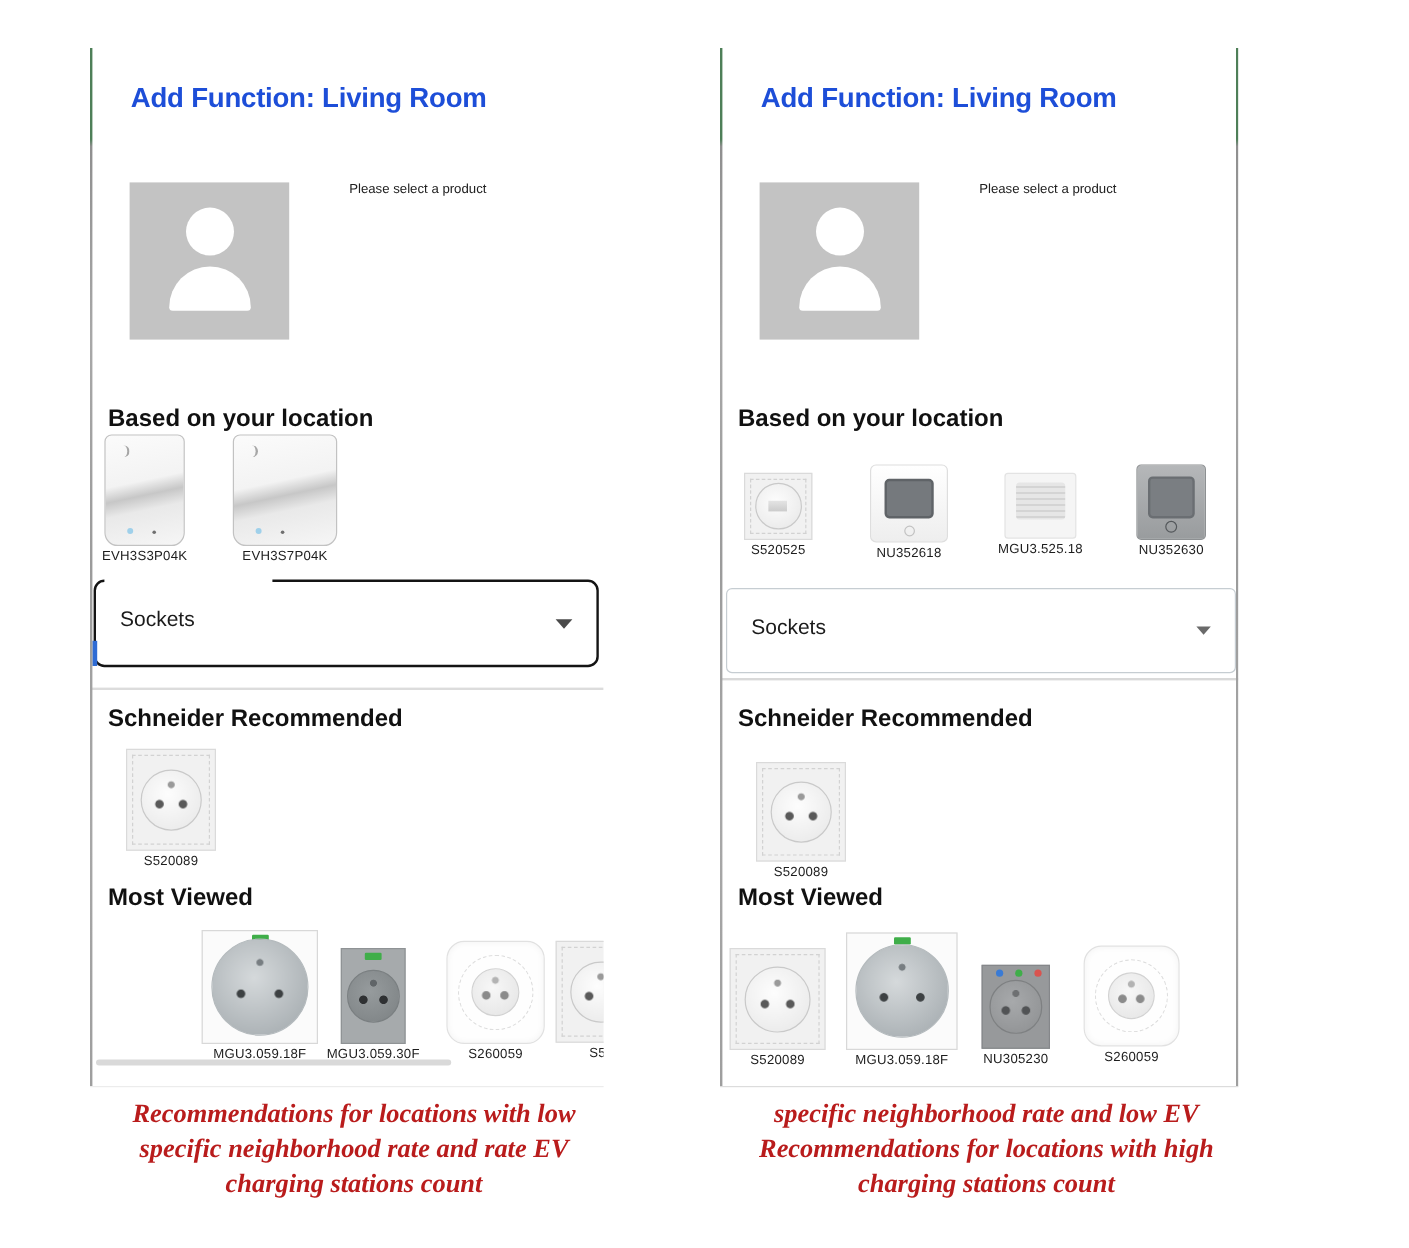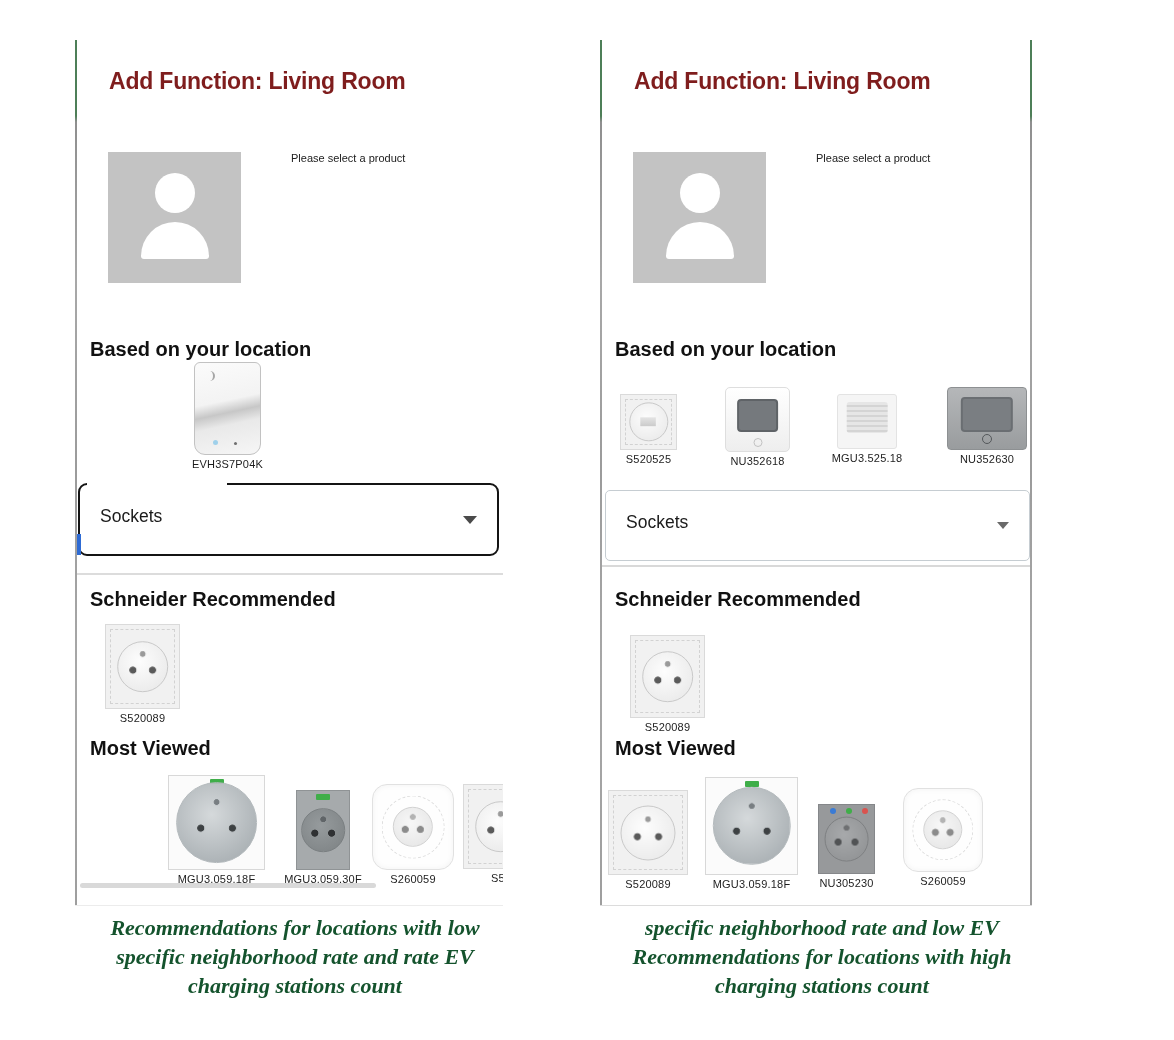--- a/index.html
+++ b/index.html
@@ -7,21 +7,21 @@
 
   
   .panel{position:absolute;top:40px;height:865px;background:#fff;overflow:hidden;}
   .panel-left{left:75px;width:428px;border-bottom:1px solid #ececec;}
   .panel-right{left:600px;width:432px;border-bottom:1px solid #dcdcdc;}
   .vline{position:absolute;top:0;bottom:0;width:2px;z-index:5;
          background:linear-gradient(180deg,#4e7f58 0px,#4e7f58 76px,#8f8f8f 82px,#a8a8a8 240px,#9b9b9b 430px,#a8a8a8 640px,#9e9e9e 100%);}
   .vl-left{left:0;}
   .vl-right{right:0;}
 
-  .title{position:absolute;left:34px;top:28px;margin:0;font-size:23px;font-weight:700;letter-spacing:-.2px;color:#7f1d1d;}
+  .title{position:absolute;left:34px;top:28px;margin:0;font-size:23px;font-weight:700;letter-spacing:-.2px;color:#1d4ed8;}
 
   .avatar{position:absolute;left:33px;top:112px;width:133px;height:131px;background:#c3c3c3;}
   .avatar .head{position:absolute;left:50%;top:21px;transform:translateX(-50%);width:40px;height:40px;border-radius:50%;background:#fff;}
   .avatar .torso{position:absolute;left:50%;top:70px;transform:translateX(-50%);width:68px;height:37px;border-radius:34px 34px 3px 3px;background:#fff;}
 
   .hint{position:absolute;left:216px;top:112px;font-size:11px;color:#202020;}
 
   .sec-h{position:absolute;left:15px;margin:0;font-size:20px;font-weight:700;color:#111;}
   .loc-h{top:298px;}
   .rec-h{top:548px;}
@@ -112,41 +112,45 @@
 
   .divider{position:absolute;left:0;right:0;height:2px;background:#dcdcdc;}
   .dv-left{top:533px;}
   .dv-right{top:525px;height:1.5px;background:#d9d9d9;}
 
   .hscroll{position:absolute;left:5px;top:843px;width:296px;height:5px;border-radius:3px;background:#d9d9d9;}
 
   
   .caption{position:absolute;top:913px;text-align:center;
            font-family:"Liberation Serif",serif;font-style:italic;font-weight:600;
-           font-size:22px;line-height:29px;color:#14532d;}
+           font-size:22px;line-height:29px;color:#b91c1c;}
   .cap-left{left:72px;width:446px;}
   .cap-right{left:594px;width:456px;}
 </style>
 </head>
 <body>
 
 <section class="panel panel-left">
   <div class="vline vl-left"></div>
 
   <h1 class="title">Add Function: Living Room</h1>
 
   <div class="avatar">
     <span class="head"></span>
     <span class="torso"></span>
   </div>
   <div class="hint">Please select a product</div>
 
   <h2 class="sec-h loc-h">Based on your location</h2>
 
-  <div class="tile" style="left:119px;top:322px;width:67px;height:93px;">
+  <div class="tile" style="left:12px;top:322px;width:67px;height:93px;">
+    <div class="thumb p-ev"></div>
+    <div class="plabel">EVH3S3P04K</div>
+  </div>
+  <div class="tile" style="left:119px;top:322px;width:67px;height:93px;padding-left:20px;">
     <div class="thumb p-ev"></div>
     <div class="plabel">EVH3S7P04K</div>
   </div>
 
   <div class="dropdown dd-left">
     <span class="dd-val">Sockets</span>
     <span class="caret"></span>
   </div>
   <div class="gap-patch"></div>
   <div class="blue-sliver"></div>
@@ -161,21 +165,21 @@
   </div>
 
   <h2 class="sec-h mv-h">Most Viewed</h2>
 
   <div class="tile" style="left:93px;top:735px;width:97px;height:95px;">
     <div class="thumb p-mod18">
         <div class="circ"></div>
       </div>
     <div class="plabel">MGU3.059.18F</div>
   </div>
-  <div class="tile" style="left:221px;top:750px;width:54px;height:80px;">
+  <div class="tile" style="left:209px;top:750px;width:54px;height:80px;">
     <div class="thumb p-alu">
         <div class="circ"></div>
       </div>
     <div class="plabel">MGU3.059.30F</div>
   </div>
   <div class="tile" style="left:297px;top:744px;width:82px;height:86px;">
     <div class="thumb p-plate">
         <div class="circ"></div>
       </div>
     <div class="plabel">S260059</div>
@@ -211,21 +215,21 @@
     <div class="plabel">S520525</div>
   </div>
   <div class="tile" style="left:125px;top:347px;width:65px;height:65px;">
     <div class="thumb p-senw"></div>
     <div class="plabel">NU352618</div>
   </div>
   <div class="tile" style="left:237px;top:354px;width:60px;height:55px;">
     <div class="thumb p-sens"></div>
     <div class="plabel">MGU3.525.18</div>
   </div>
-  <div class="tile" style="left:347px;top:347px;width:80px;height:63px;">
+  <div class="tile" style="left:347px;top:347px;width:58px;height:63px;">
     <div class="thumb p-seng"></div>
     <div class="plabel">NU352630</div>
   </div>
 
   <div class="dropdown dd-right">
     <span class="dd-val">Sockets</span>
     <span class="caret"></span>
   </div>
   <div class="divider dv-right"></div>
 

